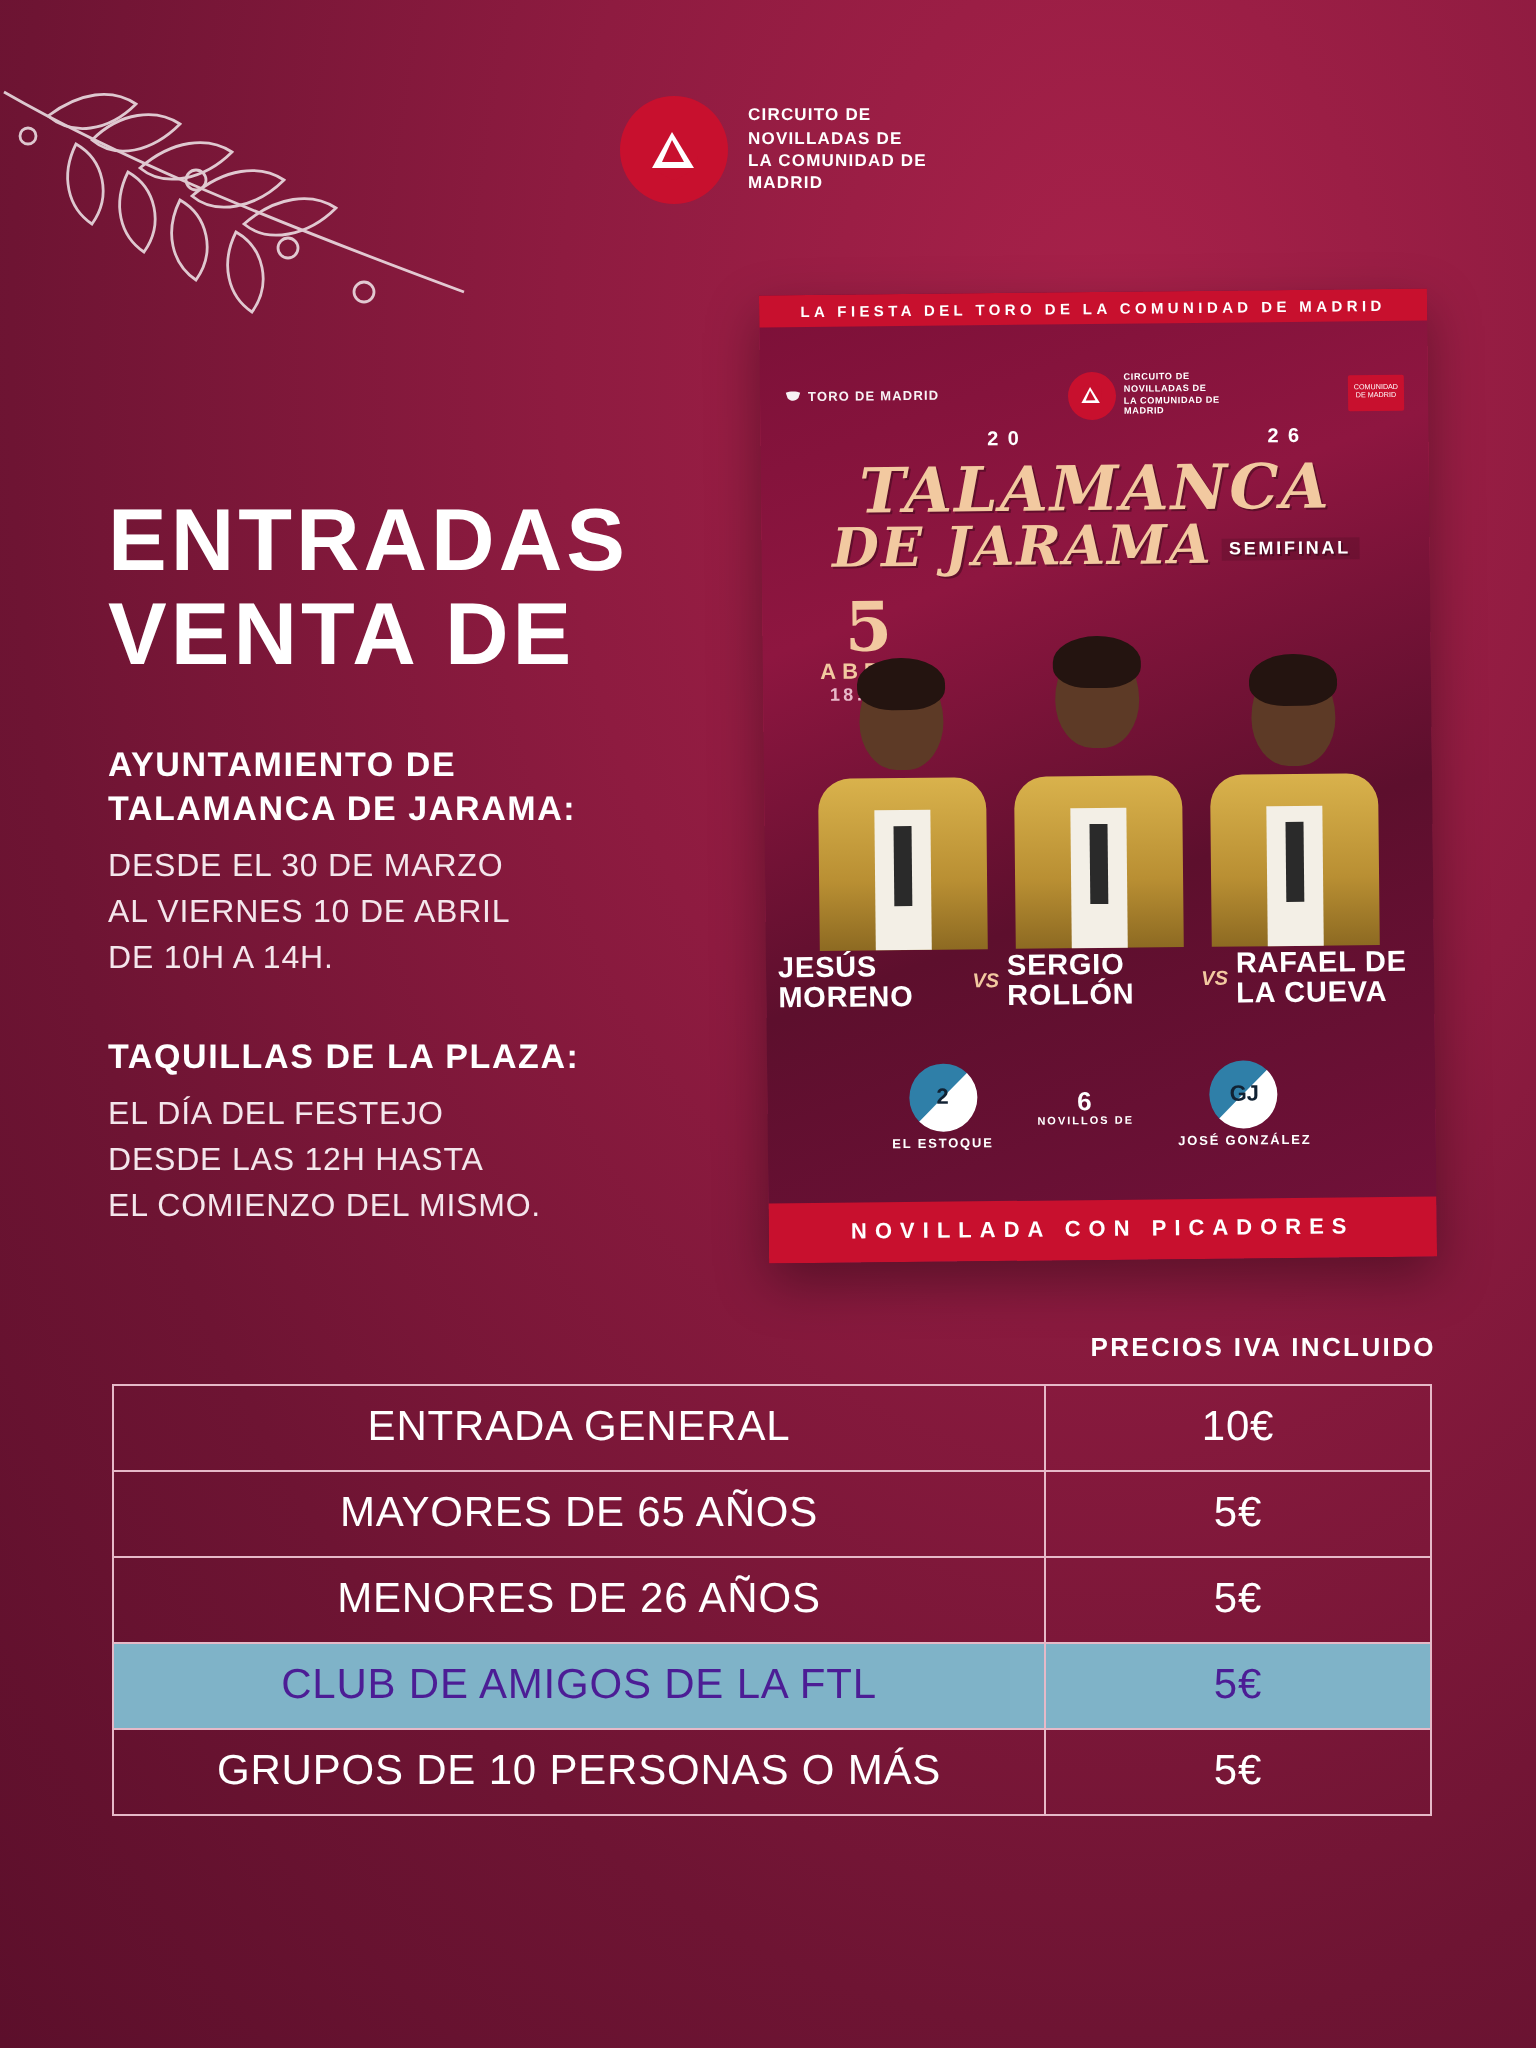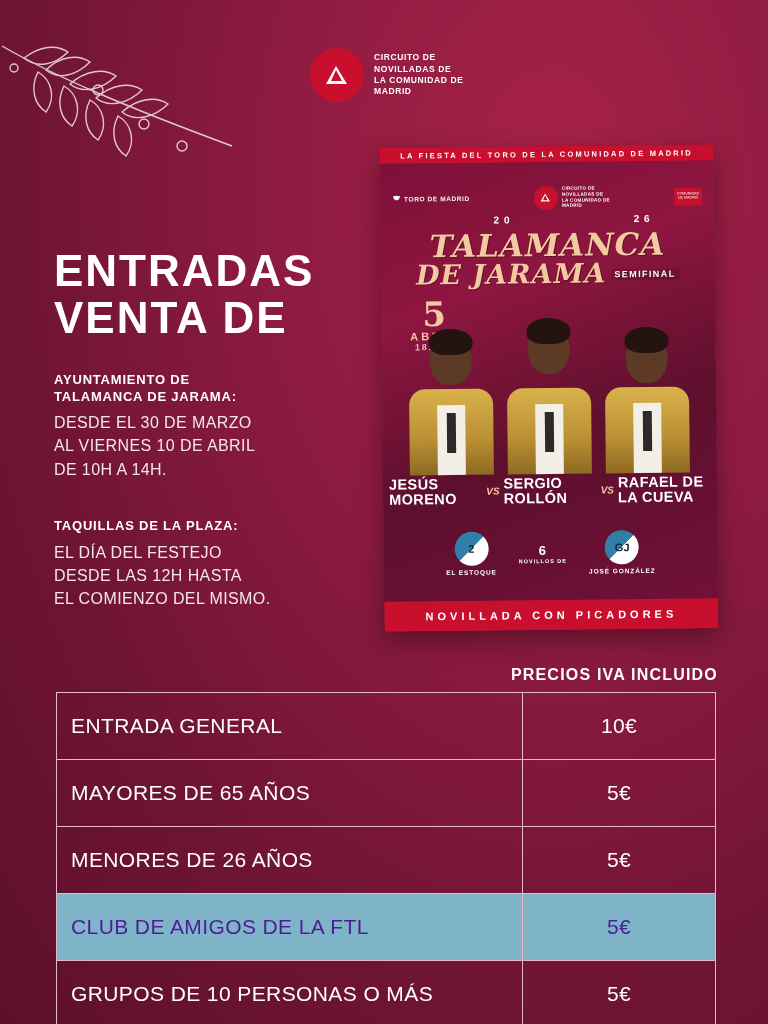--- a/index.html
+++ b/index.html
@@ -71,21 +71,21 @@
   }
   .block {
     position: absolute;
     left: 54px;
     width: 310px;
   }
   .block.one { top: 372px; }
   .block.two { top: 518px; }
   .block h3 {
     margin: 0 0 6px 0;
-    font-size: 13px;
+    font-size: 17px;
     line-height: 1.28;
     font-weight: bold;
     letter-spacing: .8px;
     text-transform: uppercase;
     color: #ffffff;
   }
   .block p {
     margin: 0;
     font-size: 16px;
     line-height: 1.45;
@@ -326,42 +326,43 @@
     color:#fff;
     line-height: 1;
   }
   .novillos span { display:block; font-size: 5.5px; letter-spacing: 1px; margin-top: 2px; }
 
   
   .prices-head {
     position: absolute;
     right: 50px;
     top: 666px;
-    font-size: 16px;
+    font-size: 13px;
     font-weight: bold;
     letter-spacing: 1.2px;
     text-transform: uppercase;
     color: #ffffff;
   }
   table.prices {
     position: absolute;
     left: 56px;
     top: 692px;
     width: 660px;
     border-collapse: collapse;
     table-layout: fixed;
   }
   table.prices td {
     border: 1px solid #e6b9c8;
     height: 42px;
     font-size: 21px;
     letter-spacing: .4px;
     color: #ffffff;
-    padding: 12px 14px;
-    text-transform: uppercase;
+    padding: 0 14px;
+    text-transform: uppercase;
+    text-align: center;
   }
   table.prices td.price {
     width: 192px;
     text-align: center;
     padding: 0;
   }
   table.prices tr.hl td {
     background: #7fb3c8;
     color: #4c1d95;
   }

